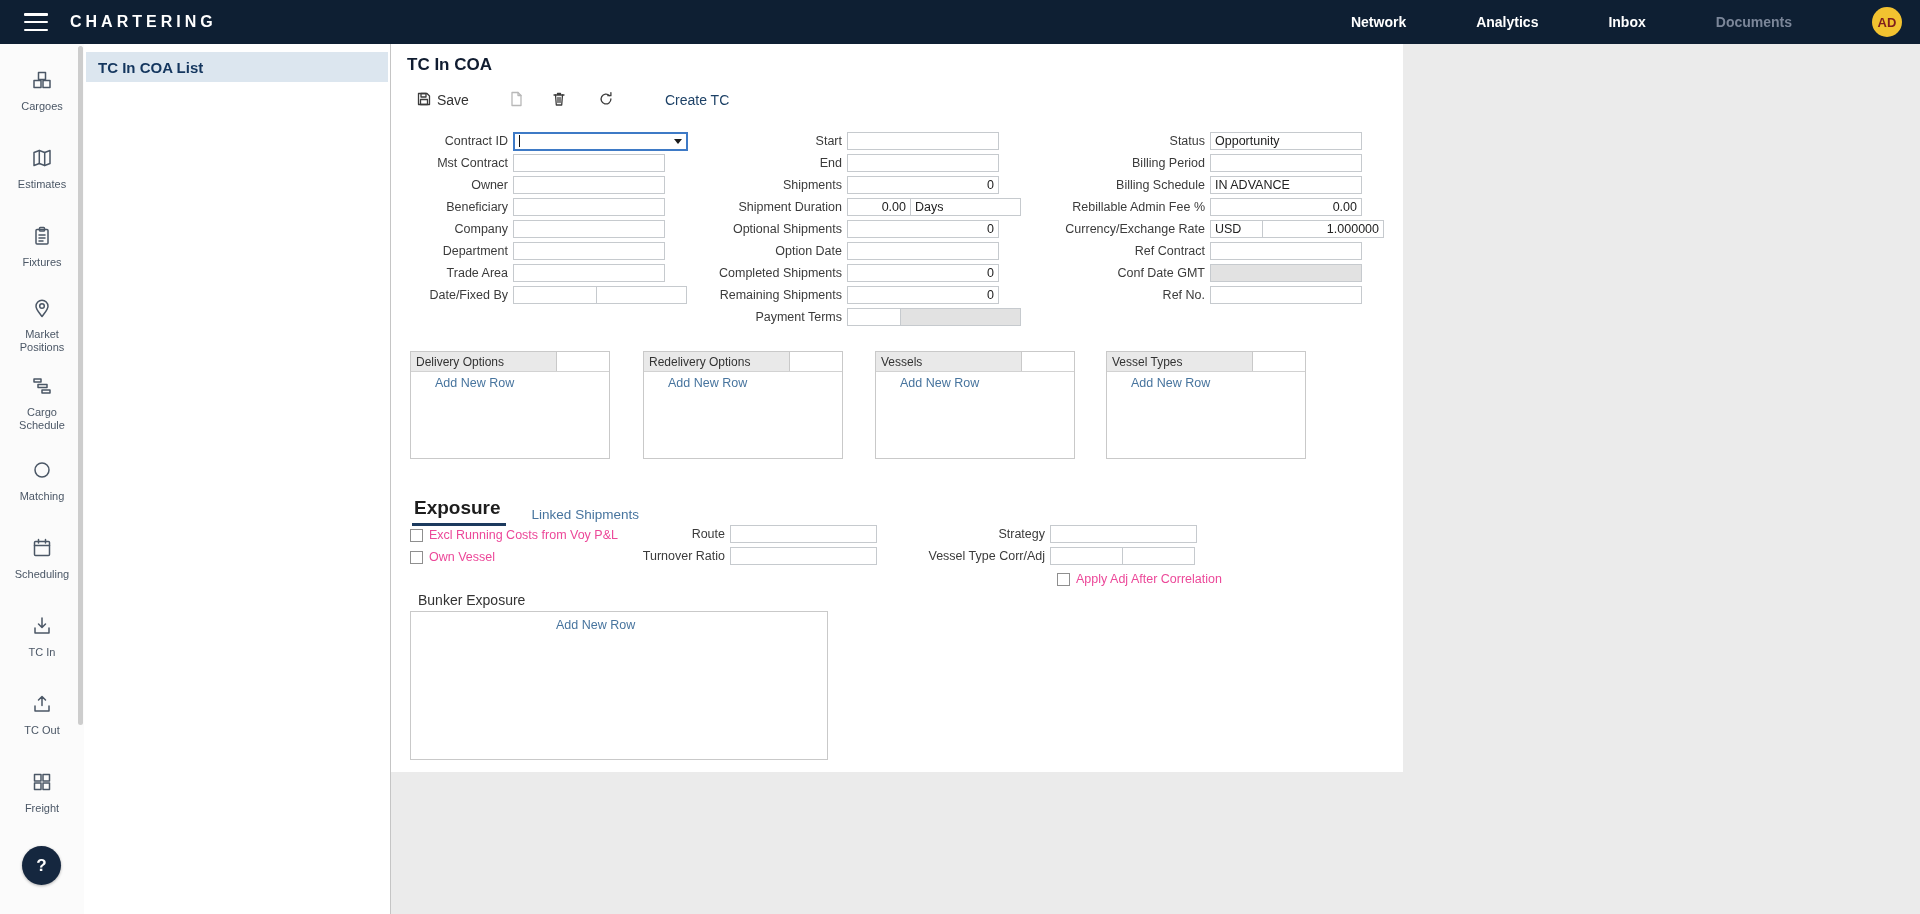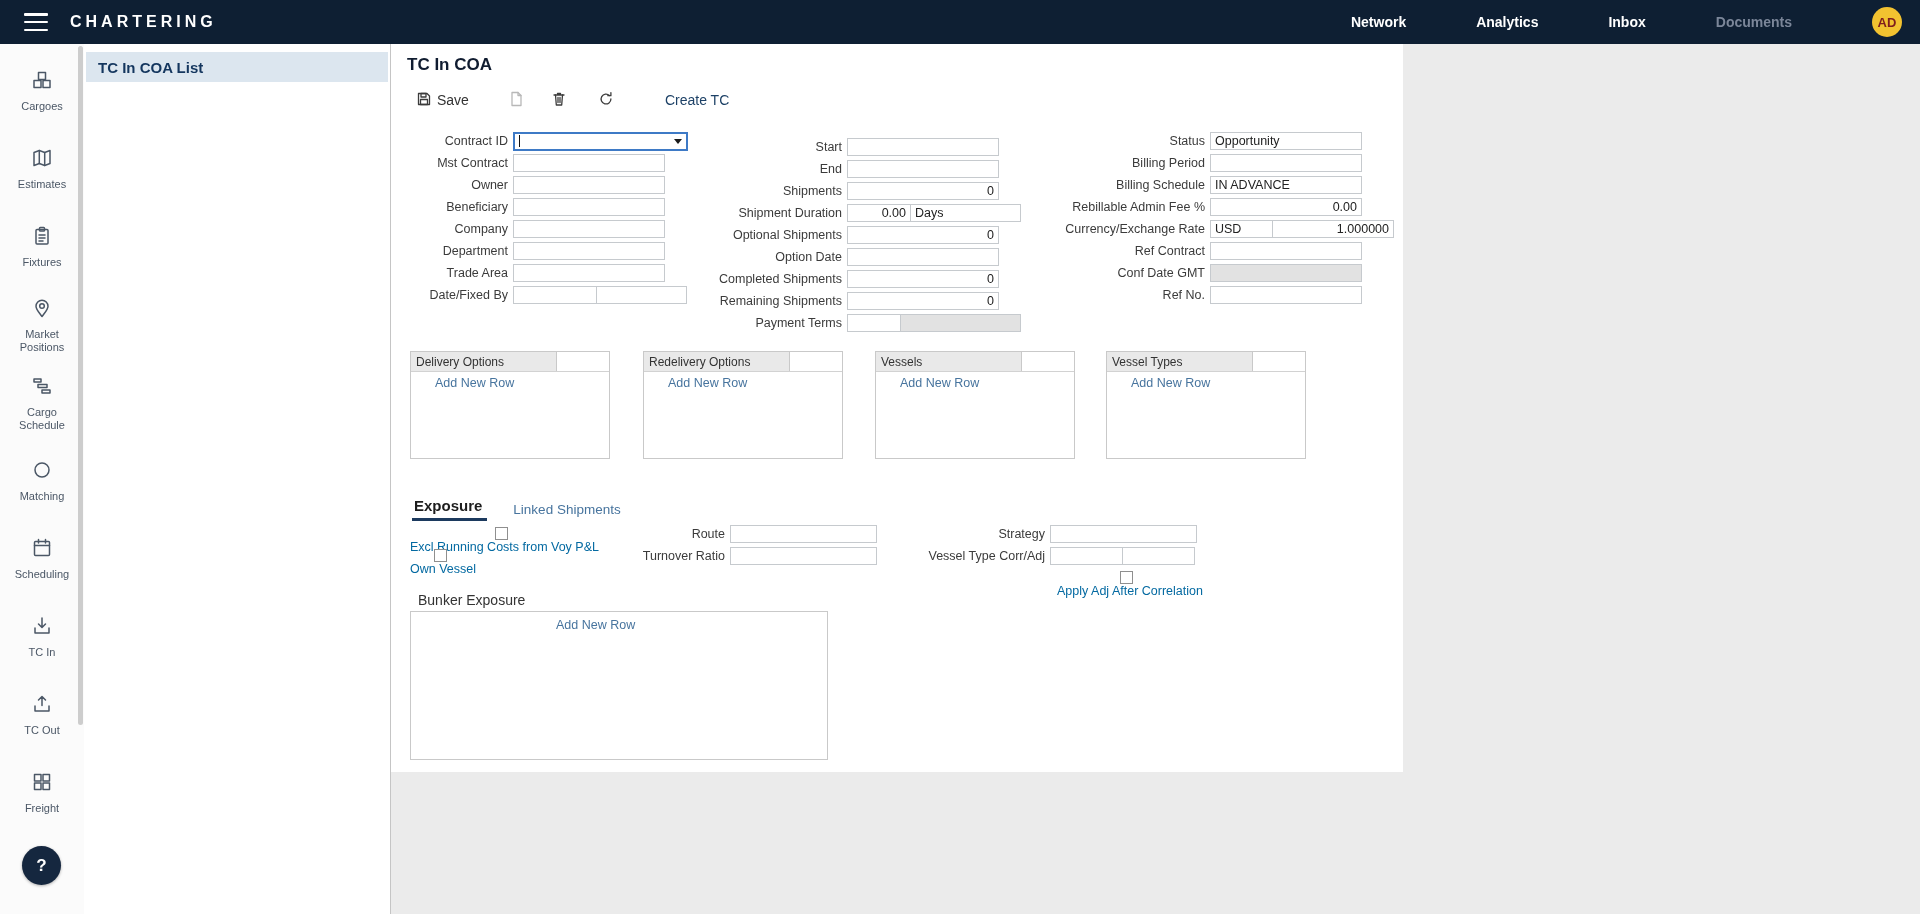--- a/index.html
+++ b/index.html
@@ -44,41 +44,41 @@
   
   .fcol { position:absolute; }
   .frow { display:flex; align-items:center; height:18px; margin-bottom:4px; }
   .flbl { font-size:12.5px; color:#3b3b3b; text-align:right; margin-right:5px; white-space:nowrap; }
   .lw108 { width:108px; flex:none; } .lw142 { width:142px; flex:none; } .lw130 { width:130px; flex:none; }
   .fld { height:18px; border:1px solid #c6cace; background:#fff; font-size:12.5px; color:#222; display:flex; align-items:center; padding:0 4px; overflow:hidden; }
   .fld.right { justify-content:flex-end; }
   .fld.dis { background:#e2e2e2; }
   .adj { margin-left:-1px; }
   .w175{width:152px} .w84{width:84px} .w91{width:91px} .w64{width:64px} .w111{width:111px}
-  .w54{width:54px} .w121{width:121px} .w53{width:63px} .w122{width:122px} .w147{width:147px} .w73{width:73px}
+  .w54{width:54px} .w121{width:121px} .w53{width:53px} .w122{width:122px} .w147{width:147px} .w73{width:73px}
   .combo { width:175px; height:19px; border:2px solid #3e7ac6; justify-content:space-between; padding:0 4px; }
   .caret { width:1px; height:12px; background:#111; }
   .dd-arrow { width:0; height:0; border-left:4.5px solid transparent; border-right:4.5px solid transparent; border-top:5.5px solid #1a1a1a; }
 
   
   .gridbox { position:absolute; top:307px; width:200px; height:108px; background:#fff; border:1px solid #c9c9c9; }
   .ghead { height:20px; border-bottom:1px solid #d2d2d2; display:flex; }
   .gcell { background:#e9e9e9; border-right:1px solid #c9c9c9; font-size:12px; color:#333; display:flex; align-items:center; padding:0 5px; }
   .gw146{width:146px} .gw88{width:88px} .gw147{width:147px} .gw143{width:143px}
   .addrow { display:inline-block; margin:4px 0 0 24px; color:#47749e; font-size:12.5px; cursor:pointer; text-decoration:none; }
 
   
   .tabs { position:absolute; left:21px; top:453px; display:flex; align-items:flex-end; }
   .tab { font-size:13.5px; padding-bottom:4px; cursor:pointer; background:none; border:none; }
-  .tab.active { font-weight:bold; color:#1d1d1d; border-bottom:3px solid #1c3a5e; padding-left:2px; padding-right:5px; font-size:15px; }
+  .tab.active { font-weight:bold; color:#1d1d1d; border-bottom:3px solid #1c3a5e; padding-left:2px; padding-right:5px; font-size:19px; }
   .tab.inactive { color:#47749e; margin-left:26px; }
 
   
   .abs { position:absolute; }
-  .exrow { position:absolute; display:flex; align-items:center; font-size:12.5px; color:#0369a1; height:16px; cursor:default;flex-direction:column; }
+  .exrow { position:absolute; display:flex; align-items:center; font-size:12.5px; color:#ec4899; height:16px; cursor:default; }
   .cb { width:13px; height:13px; border:1px solid #8f8f8f; background:#fff; margin-right:6px; flex:none; cursor:pointer; }
   .bunker-title { position:absolute; left:27px; top:548px; font-size:14px; color:#333; }
   .bgrid { position:absolute; left:19px; top:567px; width:418px; height:149px; border:1px solid #c9c9c9; background:#fff; }
   .addrow-center { margin:6px 0 0 145px; }
 </style>
 </head>
 <body>
 
 <header class="topbar">
   <button class="hamburger">
@@ -245,21 +245,21 @@
       <span class="flbl lw108">Trade Area</span>
       <span class="fld w175"></span>
     </div>
     <div class="frow">
       <span class="flbl lw108">Date/Fixed By</span>
       <span class="fld w84"></span>
       <span class="fld w91 adj"></span>
     </div>
   </div>
 
-  <div class="fcol" style="left:309px; top:88px;margin-top:6px;">
+  <div class="fcol" style="left:309px; top:88px;">
     <div class="frow">
       <span class="flbl lw142">Start</span>
       <span class="fld w175"></span>
     </div>
     <div class="frow">
       <span class="flbl lw142">End</span>
       <span class="fld w175"></span>
     </div>
     <div class="frow">
       <span class="flbl lw142">Shipments</span>

